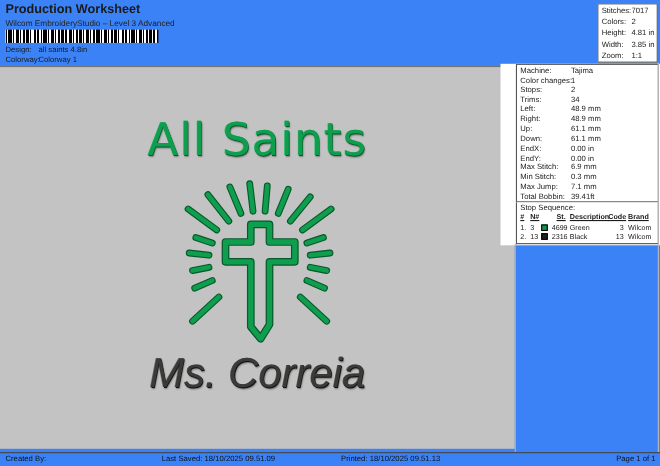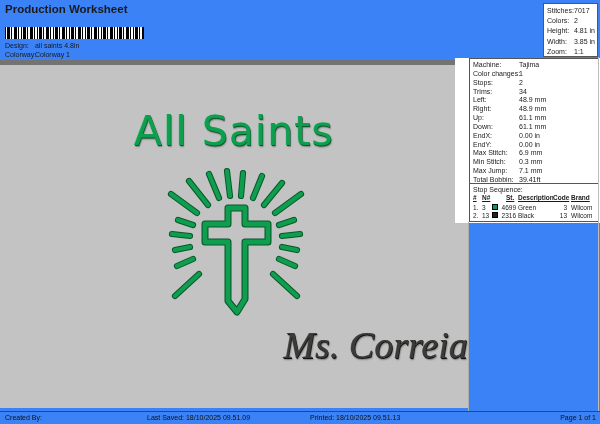--- a/index.html
+++ b/index.html
@@ -22,30 +22,30 @@
   #colorway-row { top:51px; }
 
   
   #stats-box { left:543px; top:3px; width:55px; height:54px;
                border:1px solid #555; background:#fff; padding:2px 0 0 3px; }
   .stat-row { font-size:7px; height:10.2px; line-height:10.2px; white-space:nowrap; }
   .stat-row .lbl { display:inline-block; width:27px; }
 
   
   #canvas { left:0; top:60px; width:468px; height:348px; background:var(--canvas,#c3c3c3);
-            border-top:5px solid #737373; overflow:hidden; }
+            border-top:1px solid #737373; overflow:hidden; }
   #line1 { left:0; top:42px; width:100%; text-align:center;
            font-family:"DejaVu Sans", sans-serif; font-size:41px; letter-spacing:1px;
            color:var(--green,#0f9e4e);
            text-shadow:0.5px 0.8px 0 #07582c, -0.5px -0.5px 0 #3cc47a, 1px 1.5px 1.5px rgba(0,0,0,.35); }
   #cross-svg { left:150px; top:100px; width:170px; height:156px; }
   .th-dark  { stroke:#07582c; fill:none; stroke-linecap:round; stroke-linejoin:round; }
   .th-green { stroke:var(--green,#12a553); fill:none; stroke-linecap:round; stroke-linejoin:round; }
-  #name-text { left:0; top:258px; width:100%; text-align:right;
-           font-family:Liberation Serif, serif; font-style:italic; font-size:38px;
+  #name-text { left:0; top:258px; width:100%; text-align:center;
+           font-family:Liberation Sans, sans-serif; font-style:italic; font-size:38px;
            color:var(--black,#3a3a38);
            text-shadow:0.5px 0.8px 0 #111, 1px 1.5px 1.5px rgba(0,0,0,.4), -0.5px -0.5px 0 #6a6a66; }
 
   
   #right-col-bg { left:455px; top:58px; width:145px; height:165px; background:#fff; }
   #machine-box { left:469px; top:58px; width:130px; height:126px;
                  border:1px solid #555; background:#fff; padding-top:2px; }
   .m-row { font-size:7px; height:8.85px; line-height:8.85px; padding-left:3px; white-space:nowrap; }
   .m-row .lbl { display:inline-block; width:46px; }
 
@@ -65,20 +65,21 @@
   
   #footer-line { left:0; top:411px; width:600px; height:1px; background:#444; }
   .foot { top:414px; font-size:7px; color:#111; }
 </style>
 </head>
 <body>
 
 <div id="page">
 
   <div class="abs" id="title">Production Worksheet</div>
+  <div class="abs" id="subtitle">Wilcom EmbroideryStudio – Level 3 Advanced</div>
   <div class="abs" id="barcode"></div>
   <div class="abs meta-row" id="design-row">
     <span class="lbl">Design:</span>
     <span>all saints 4.8in</span>
   </div>
   <div class="abs meta-row" id="colorway-row">
     <span class="lbl">Colorway:</span>
     <span>Colorway 1</span>
   </div>
 

